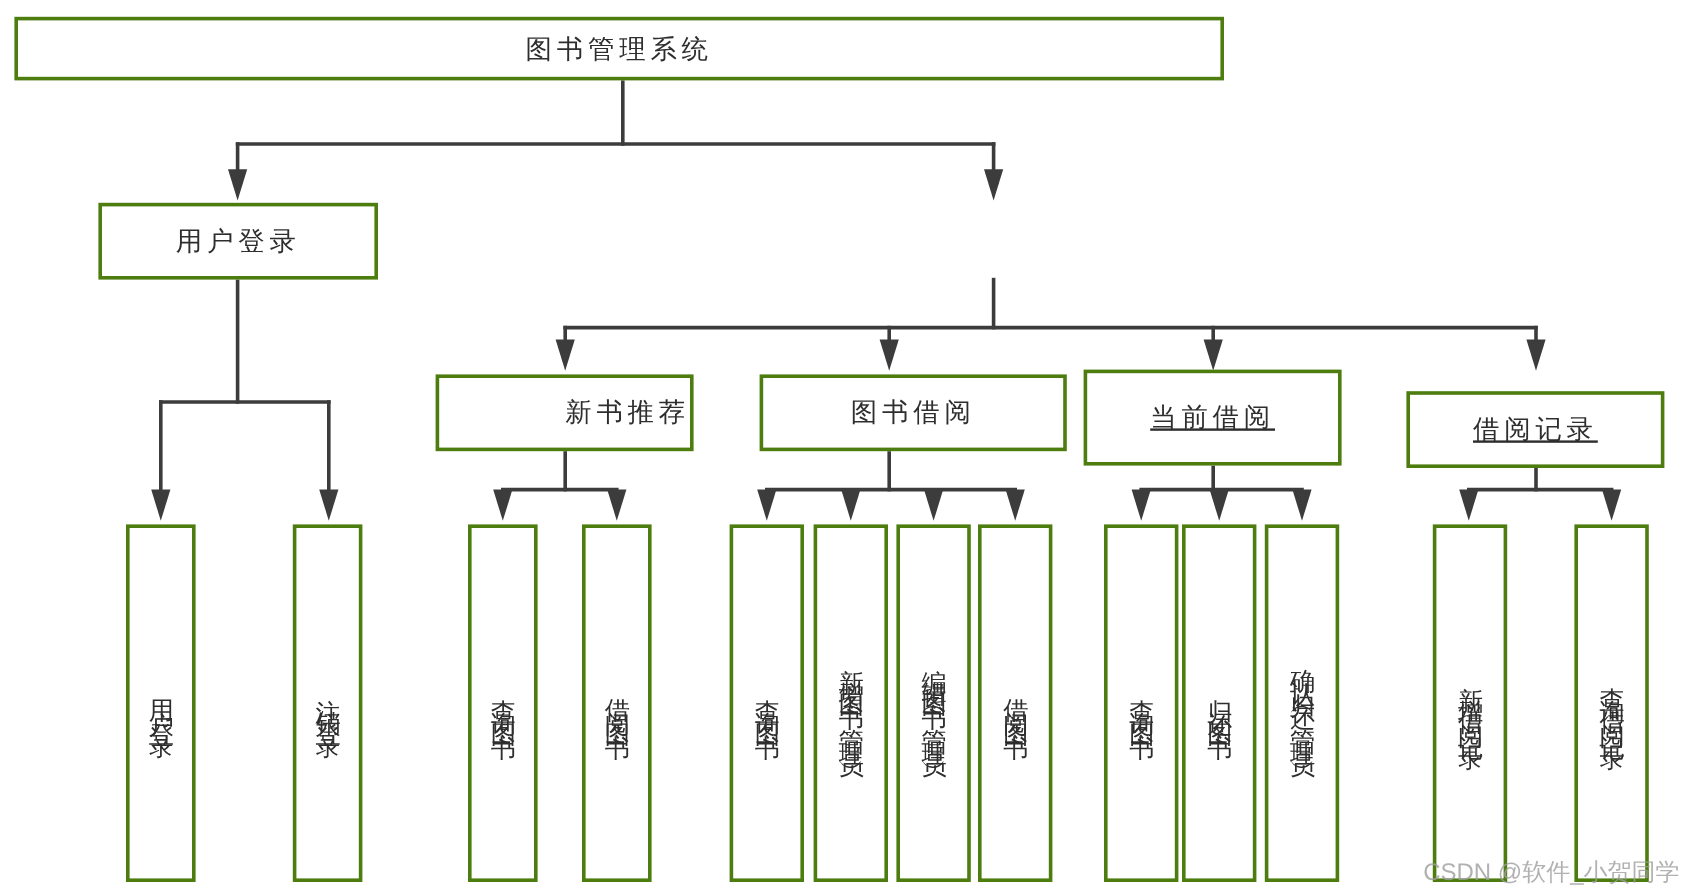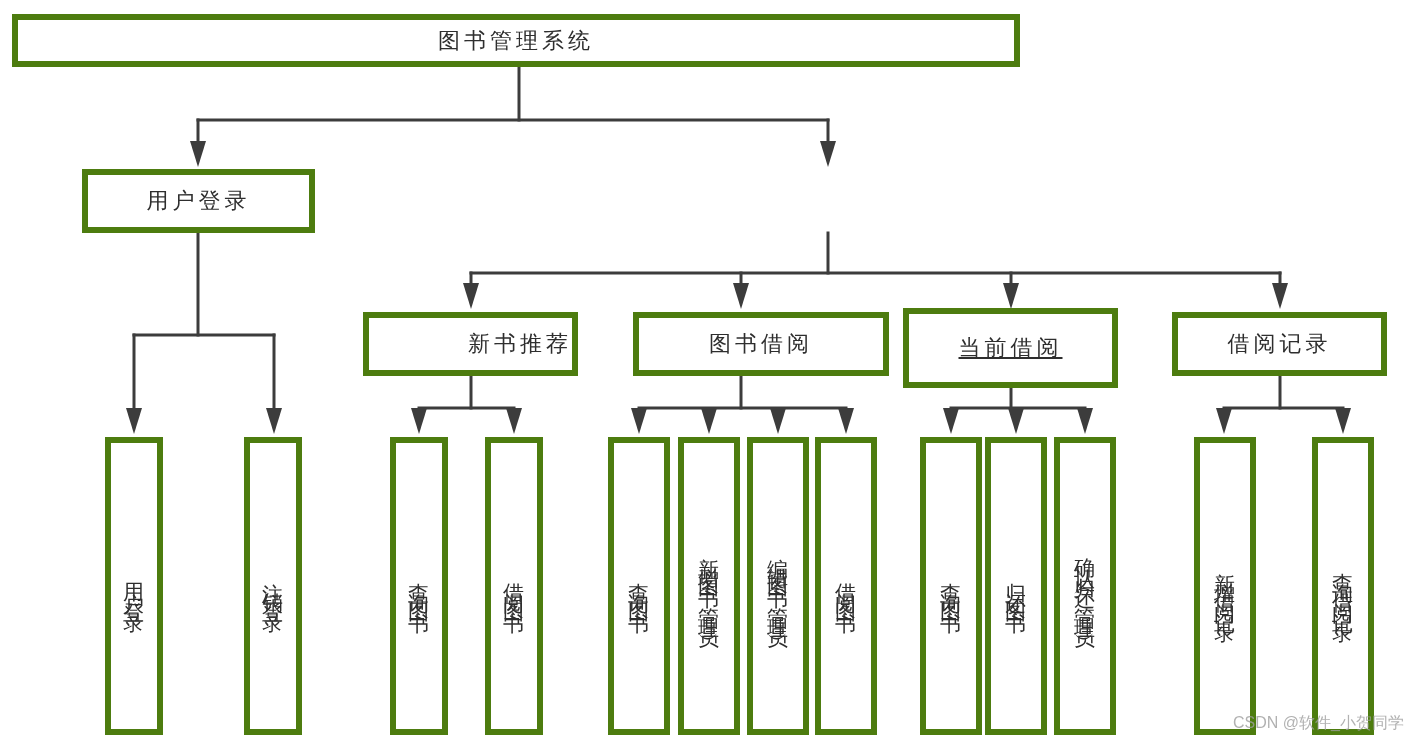--- a/index.html
+++ b/index.html
@@ -13,21 +13,21 @@
   }
   #connectors {
     position: absolute;
     left: 0; top: 0;
     width: 1405px; height: 747px;
   }
   .box {
     position: absolute;
     box-sizing: border-box;
     background: #ffffff;
-    border: 6px solid #4d7c0f;
+    border: 3px solid #4d7c0f;
     display: flex;
     align-items: center;
     justify-content: center;
     color: #2e2e2e;
   }
   .h-label {
     font-size: 22px;
     letter-spacing: 4px;
     white-space: nowrap;
     color: #2e2e2e;
@@ -37,23 +37,23 @@
     writing-mode: vertical-rl;
     text-orientation: mixed;
     font-size: 21px;
     letter-spacing: 10px;
     line-height: 1;
     white-space: nowrap;
     color: #2e2e2e;
   }
   #watermark {
     position: absolute;
-    left: 1233px;
+    left: 1186px;
     top: 713px;
-    font-size: 16px;
+    font-size: 20px;
     color: rgba(158, 158, 158, 0.8);
     white-space: nowrap;
     z-index: 5;
   }
 </style>
 </head>
 <body>
 
 <div id="stage">
 
@@ -126,21 +126,21 @@
 
   <div class="box" style="left:363px; top:312px; width:215px; height:64px;justify-content:flex-end;">
     <span class="h-label">新书推荐</span>
   </div>
   <div class="box" style="left:633px; top:312px; width:256px; height:64px;">
     <span class="h-label">图书借阅</span>
   </div>
   <div class="box" style="left:903px; top:308px; width:215px; height:80px;text-decoration:underline;">
     <span class="h-label">当前借阅</span>
   </div>
-  <div class="box" style="left:1172px; top:312px; width:215px; height:64px;">
+  <div class="box" style="left:1172px; top:326px; width:215px; height:64px;text-decoration:underline;">
     <span class="h-label">借阅记录</span>
   </div>
 
   <div class="box leaf" style="left:105px; width:58px;">
     <span class="v-label">用户登录</span>
   </div>
   <div class="box leaf" style="left:244px; width:58px;">
     <span class="v-label">注销登录</span>
   </div>
   <div class="box leaf" style="left:390px; width:58px;">

